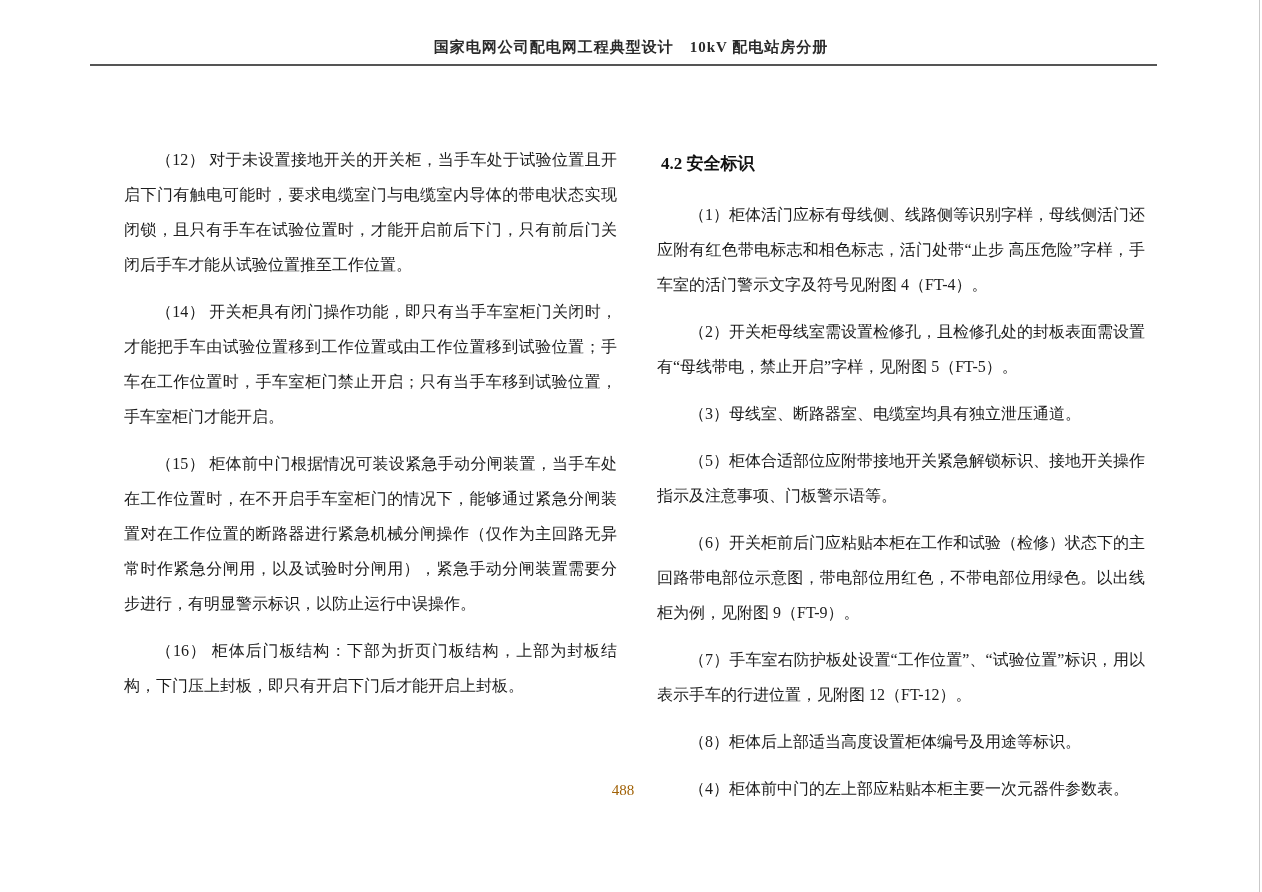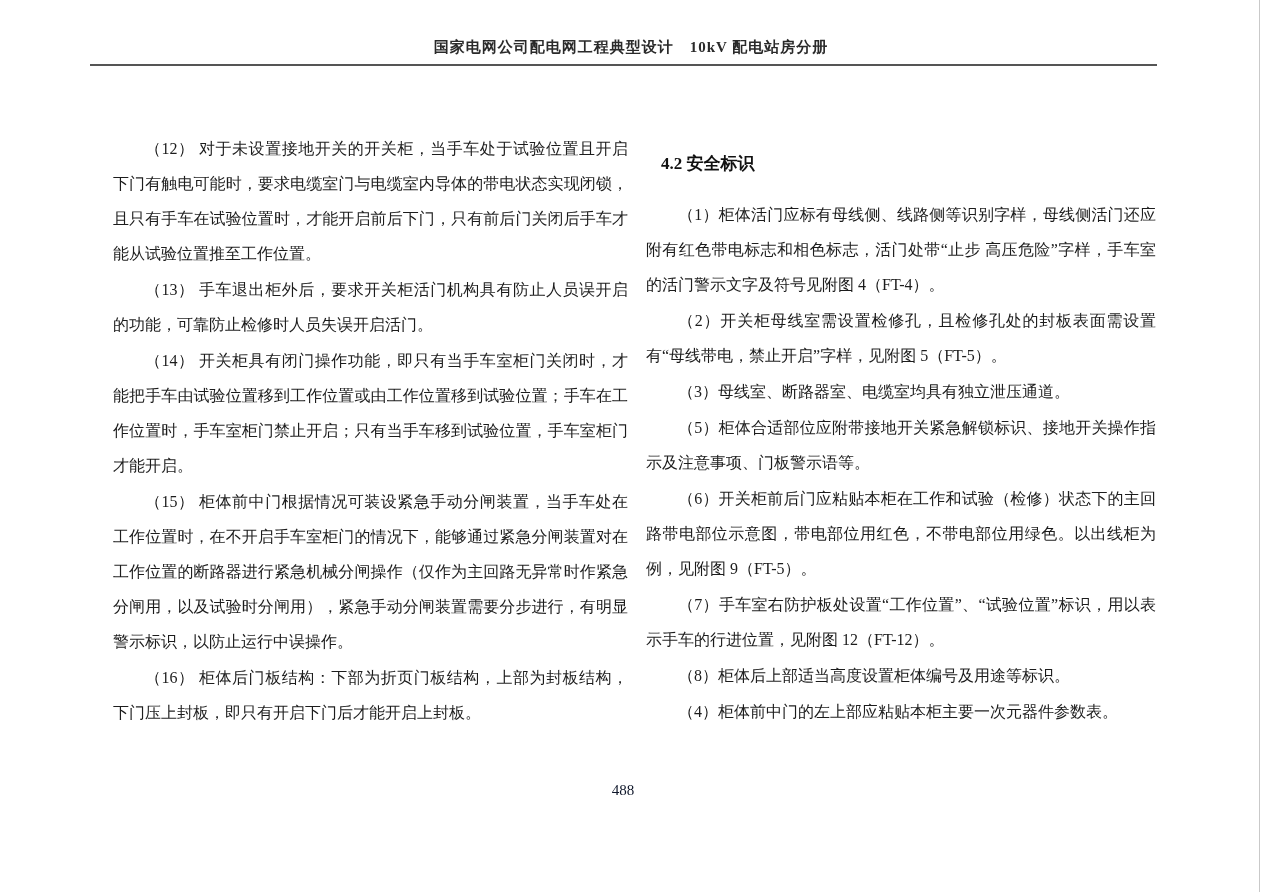--- a/index.html
+++ b/index.html
@@ -53,21 +53,21 @@
   }
   .col-left {
     left: 0;
     width: 517px;
   }
   .col-right {
     left: 533px;
     width: 512px;
   }
   .para {
-    margin: 1px;
+    margin: 12px;
     font-size: 16px;
     line-height: 35px;
     text-align: justify;
     text-indent: 2em;
     color: #1c1c1c;
   }
   .section-heading {
     margin: 16px;
     font-size: 17px;
     line-height: 35px;
@@ -76,21 +76,21 @@
     color: #111111;
     white-space: pre;
   }
   .page-number {
     position: absolute;
     top: 782px;
     left: 0;
     width: 1246px;
     text-align: center;
     font-size: 15px;
-    color: #0f172a;
+    color: #a16207;
   }
   .page-edge-line {
     position: absolute;
     top: 0;
     right: 2px;
     width: 1px;
     height: 892px;
     background: #c9c9c9;
   }
 </style>
@@ -100,33 +100,32 @@
 <div class="page">
 
   <div class="header-title">国家电网公司配电网工程典型设计　10kV 配电站房分册</div>
 
   <div class="header-rule"></div>
 
   <div class="columns">
 
     <div class="col col-left">
       <p class="para">（12） 对于未设置接地开关的开关柜，当手车处于试验位置且开启下门有触电可能时，要求电缆室门与电缆室内导体的带电状态实现闭锁，且只有手车在试验位置时，才能开启前后下门，只有前后门关闭后手车才能从试验位置推至工作位置。</p>
-      <p class="para">（13） 手车退出柜外后，要求开关柜活门机构具有防止人员误开启的功能，可靠防止检修时人员失误开启活门。</p>
       <p class="para">（14） 开关柜具有闭门操作功能，即只有当手车室柜门关闭时，才能把手车由试验位置移到工作位置或由工作位置移到试验位置；手车在工作位置时，手车室柜门禁止开启；只有当手车移到试验位置，手车室柜门才能开启。</p>
       <p class="para">（15） 柜体前中门根据情况可装设紧急手动分闸装置，当手车处在工作位置时，在不开启手车室柜门的情况下，能够通过紧急分闸装置对在工作位置的断路器进行紧急机械分闸操作（仅作为主回路无异常时作紧急分闸用，以及试验时分闸用），紧急手动分闸装置需要分步进行，有明显警示标识，以防止运行中误操作。</p>
       <p class="para">（16） 柜体后门板结构：下部为折页门板结构，上部为封板结构，下门压上封板，即只有开启下门后才能开启上封板。</p>
     </div>
 
     <div class="col col-right">
       <h2 class="para section-heading">4.2 安全标识</h2>
       <p class="para">（1）柜体活门应标有母线侧、线路侧等识别字样，母线侧活门还应附有红色带电标志和相色标志，活门处带“止步 高压危险”字样，手车室的活门警示文字及符号见附图 4（FT-4）。</p>
       <p class="para">（2）开关柜母线室需设置检修孔，且检修孔处的封板表面需设置有“母线带电，禁止开启”字样，见附图 5（FT-5）。</p>
       <p class="para">（3）母线室、断路器室、电缆室均具有独立泄压通道。</p>
       <p class="para">（5）柜体合适部位应附带接地开关紧急解锁标识、接地开关操作指示及注意事项、门板警示语等。</p>
-      <p class="para">（6）开关柜前后门应粘贴本柜在工作和试验（检修）状态下的主回路带电部位示意图，带电部位用红色，不带电部位用绿色。以出线柜为例，见附图 9（FT-5）。</p>
+      <p class="para">（6）开关柜前后门应粘贴本柜在工作和试验（检修）状态下的主回路带电部位示意图，带电部位用红色，不带电部位用绿色。以出线柜为例，见附图 9（FT-9）。</p>
       <p class="para">（7）手车室右防护板处设置“工作位置”、“试验位置”标识，用以表示手车的行进位置，见附图 12（FT-12）。</p>
       <p class="para">（8）柜体后上部适当高度设置柜体编号及用途等标识。</p>
       <p class="para">（4）柜体前中门的左上部应粘贴本柜主要一次元器件参数表。</p>
     </div>
 
   </div>
 
   <div class="page-number">488</div>
 
   <div class="page-edge-line"></div>

